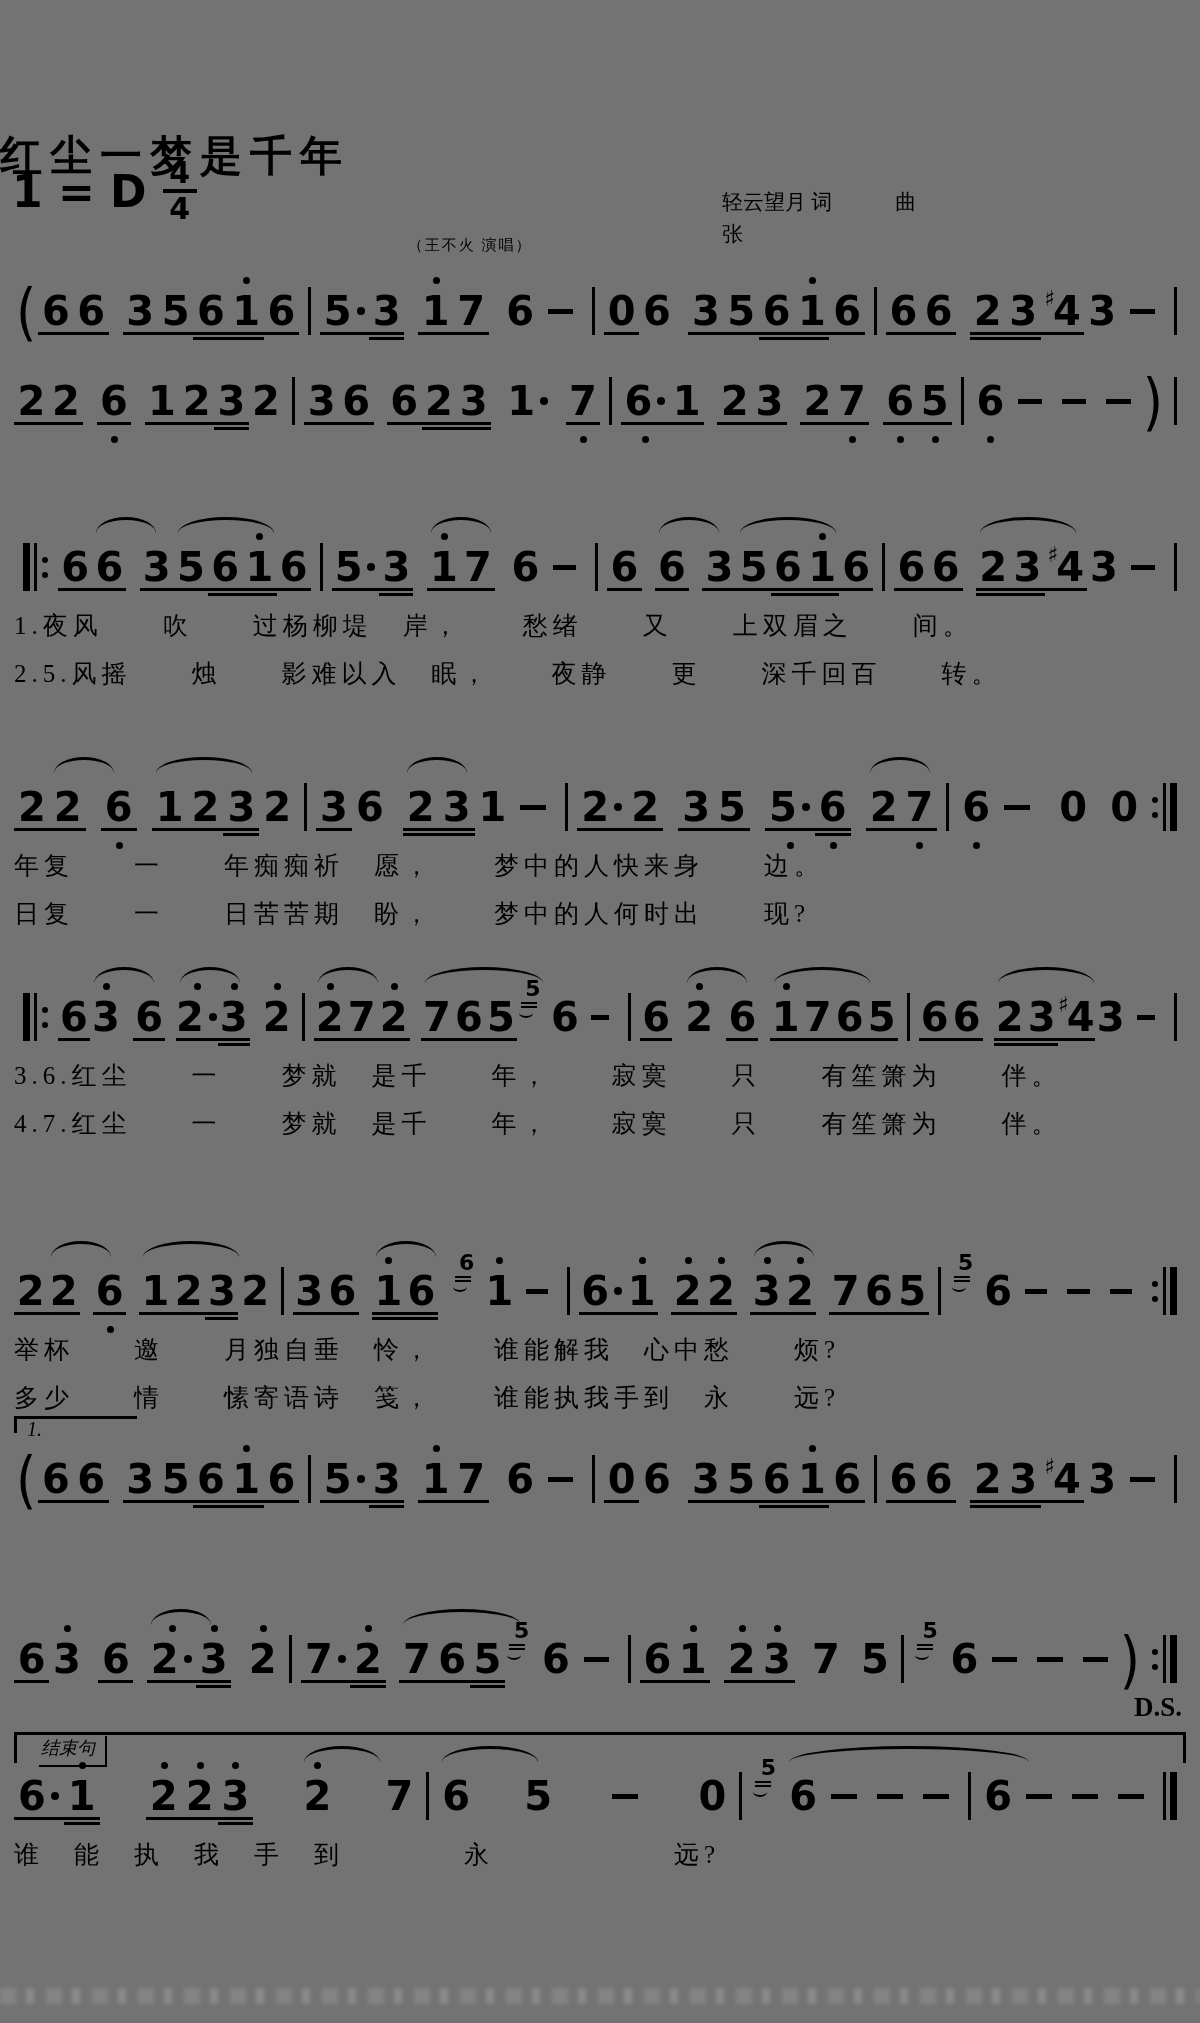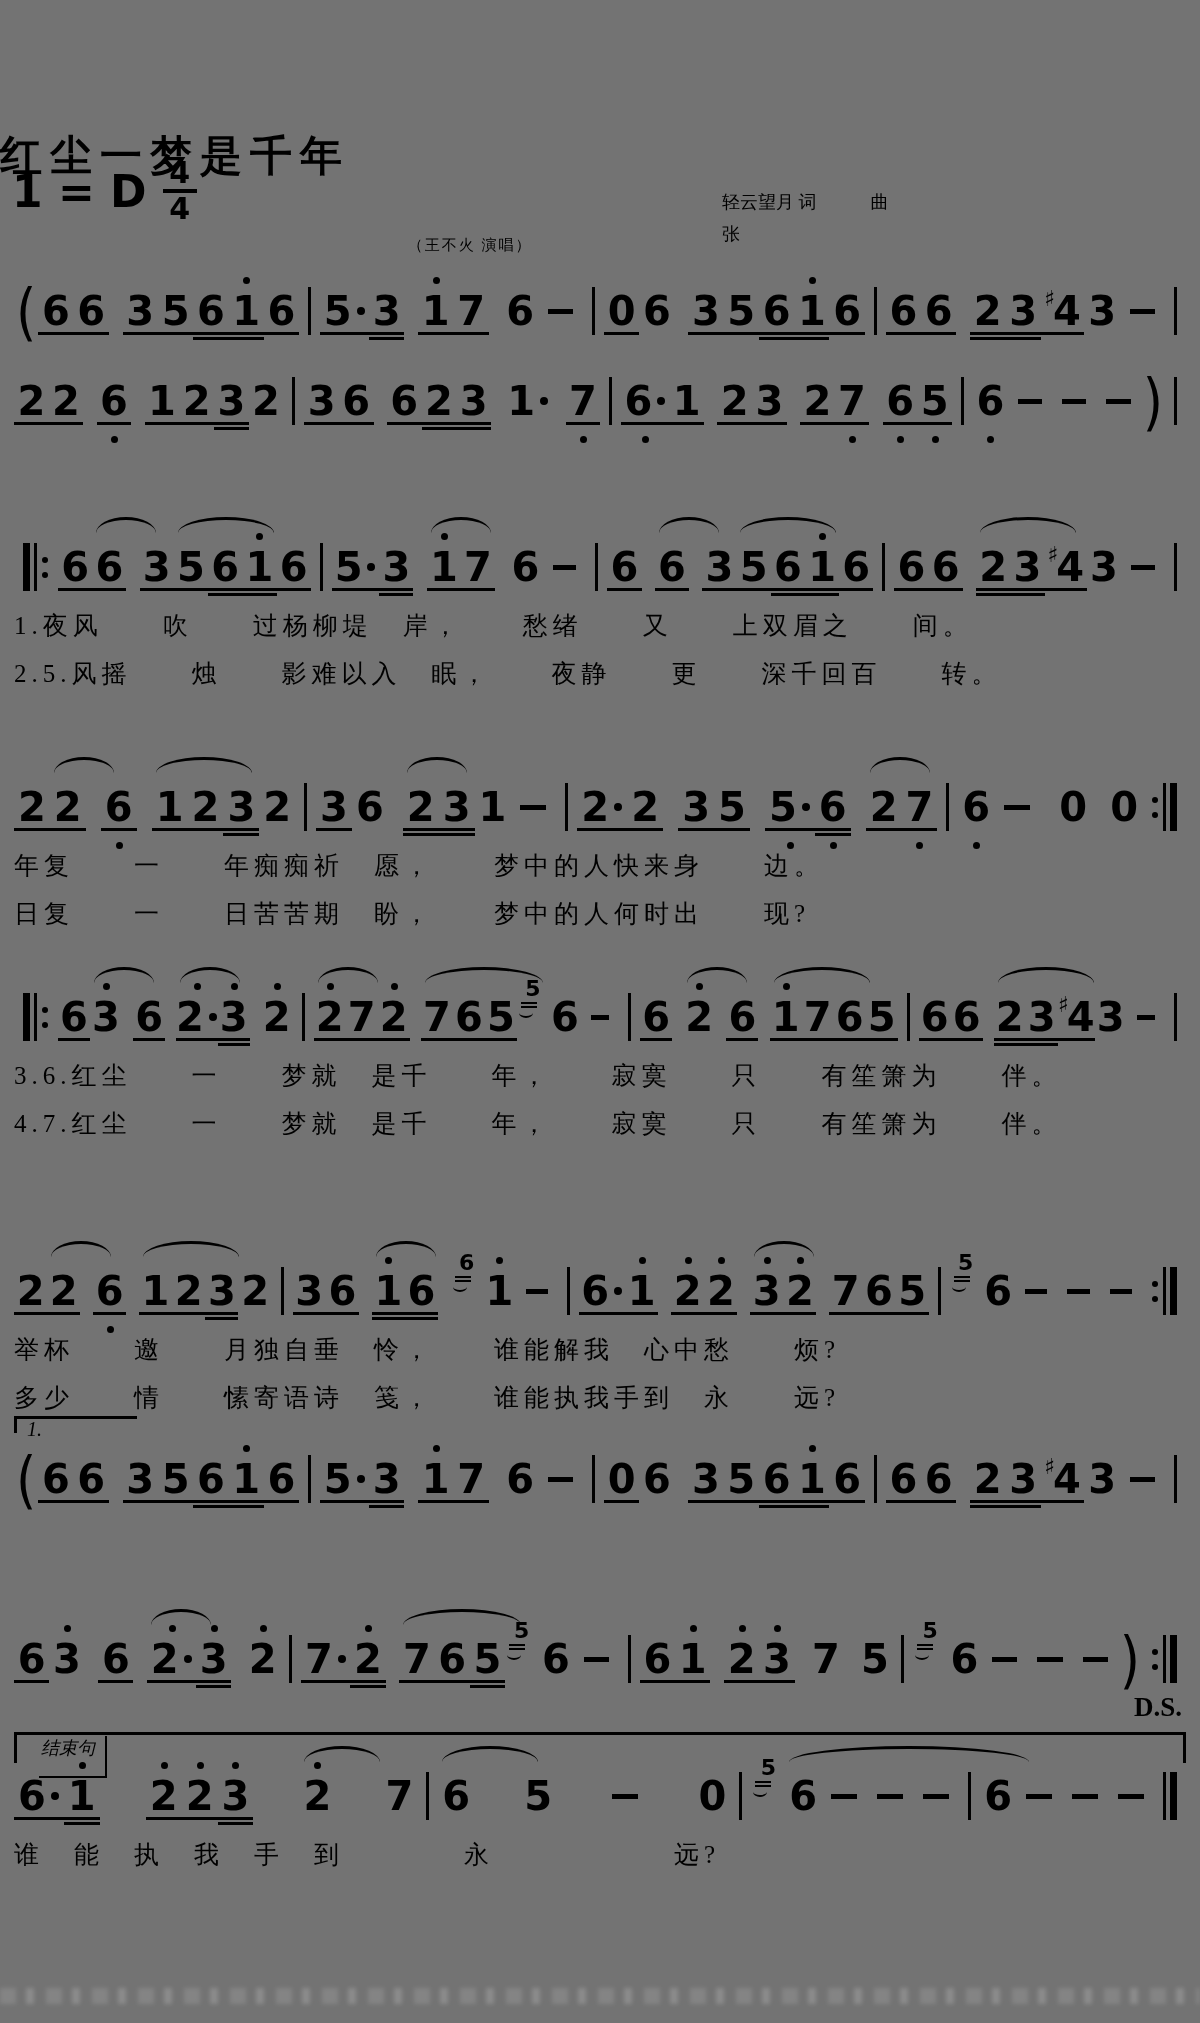--- a/index.html
+++ b/index.html
@@ -10,21 +10,21 @@
   
   .keysig{position:absolute;left:12px;top:158px;display:flex;align-items:center;
           font-family:"DejaVu Sans",sans-serif;font-weight:700;font-size:44px;}
   .ts{display:inline-flex;flex-direction:column;align-items:center;margin-left:16px;line-height:1;}
   .ts b{font-size:30px;font-weight:700;font-family:"DejaVu Sans",sans-serif;}
   .ts i{display:block;width:34px;height:4px;background:#000;margin:1px 0;}
   .title{position:absolute;left:0;right:260px;top:128px;
          font-size:42px;font-weight:700;letter-spacing:8px;}
   .subtitle{position:absolute;left:0;right:260px;top:236px;text-align:center;
             font-size:15px;letter-spacing:2px;}
-  .credits{position:absolute;left:722px;top:186px;font-size:18px;line-height:32px;white-space:pre;}
+  .credits{position:absolute;left:722px;top:186px;font-size:21px;line-height:32px;white-space:pre;}
 
   
   .sys{position:absolute;left:14px;right:14px;}
   .noterow{display:flex;align-items:center;width:100%;}
   .sp{flex:1 1 14px;min-width:6px;}
   .cell{position:relative;display:inline-flex;align-items:center;justify-content:center;
         height:58px;padding:0 4px;min-width:24px;}
   .dg{font-family:"DejaVu Sans",sans-serif;font-weight:700;font-size:40px;line-height:58px;
       display:inline-flex;align-items:center;}
   .ul{position:absolute;left:0;right:0;height:3px;background:#000;}
@@ -53,21 +53,21 @@
         border-radius:0 0 50% 50%;}
 
   .lyric{margin-top:12px;font-size:25px;line-height:36px;letter-spacing:5px;white-space:pre-wrap;}
 
   .volta{position:absolute;top:-34px;left:0;width:120px;height:14px;
          border-top:3px solid #000;border-left:3px solid #000;}
   .volta span{font-style:italic;font-size:20px;padding-left:10px;line-height:20px;display:inline-block;}
   .endbracket{position:relative;height:28px;margin-bottom:4px;
               border-top:3px solid #000;border-left:3px solid #000;border-right:3px solid #000;}
   .endbracket span{position:absolute;left:22px;top:1px;font-style:italic;font-size:18px;
-                   padding:0 10px 16px 2px;border-bottom:2px solid #000;border-right:2px solid #000;}
+                   padding:0 10px 5px 2px;border-bottom:2px solid #000;border-right:2px solid #000;}
   .ds{position:absolute;right:4px;top:62px;font-weight:700;font-size:27px;}
 
   .cutoff{position:absolute;left:0;right:0;top:1988px;height:16px;opacity:.45;filter:blur(2px);
           background:repeating-linear-gradient(90deg,#999 0 16px,transparent 16px 26px,#aaa 26px 34px,transparent 34px 46px);}
 </style>
 </head>
 <body>
 
 <div class="page">
 

